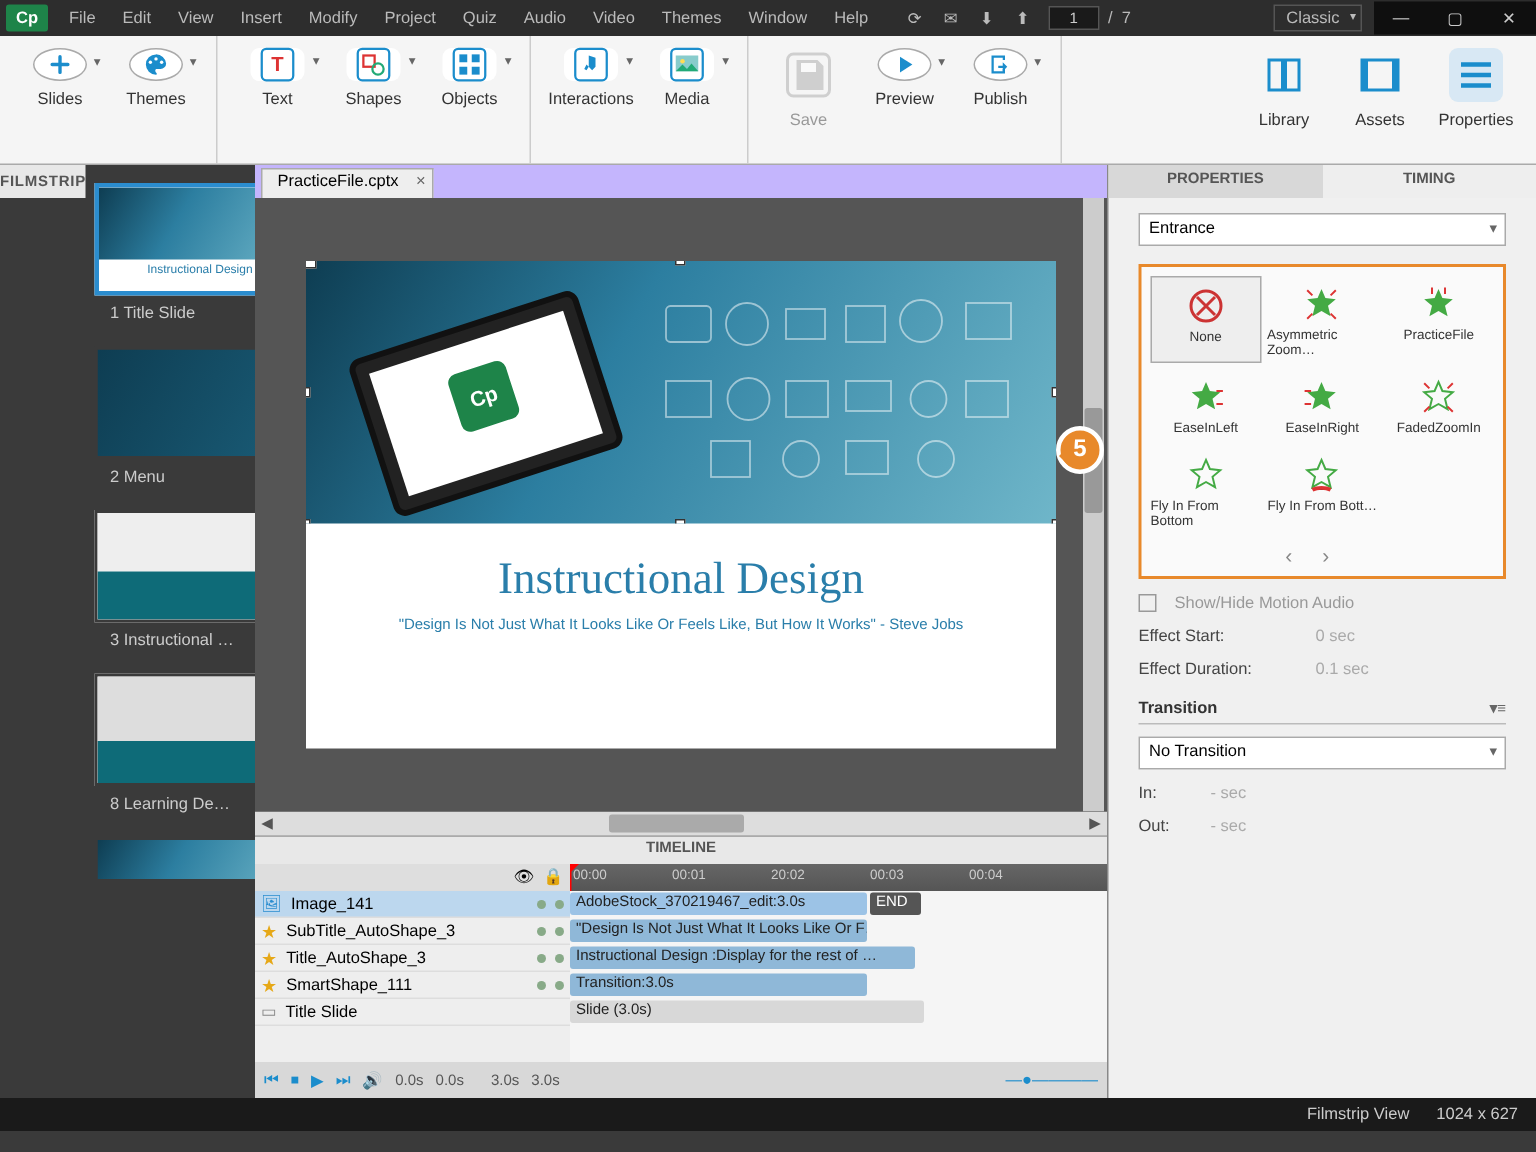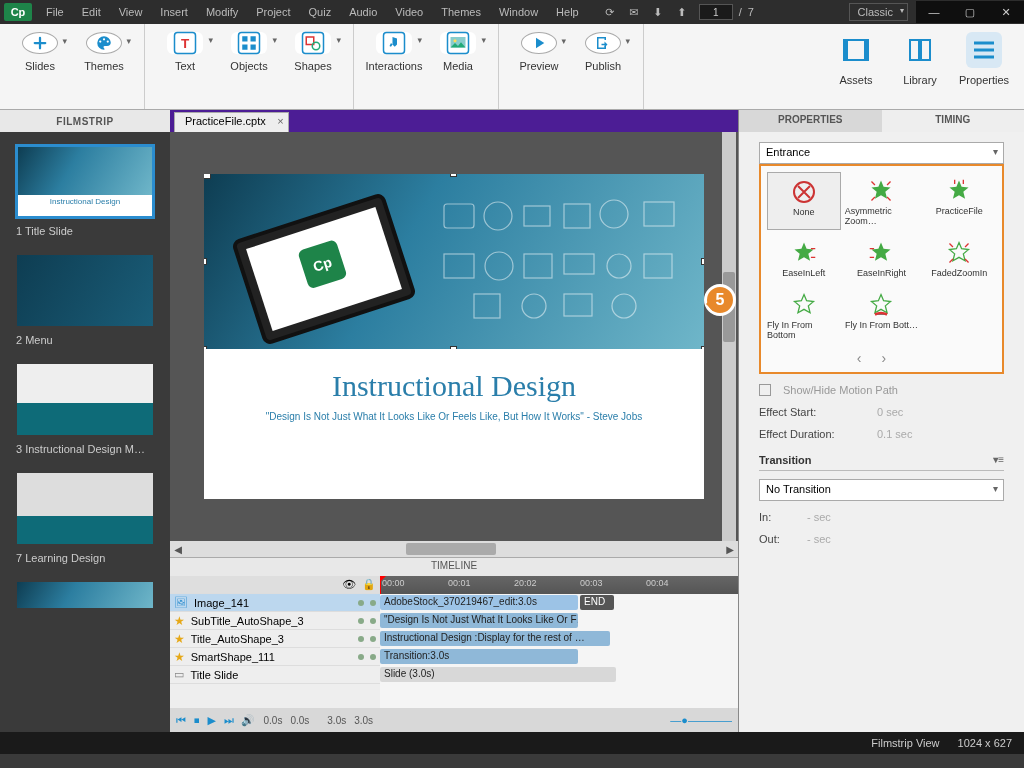--- a/index.html
+++ b/index.html
@@ -26,30 +26,30 @@
 .rbtn-ico { width: 36px; height: 36px; border: 2px solid #1b8dcc; border-radius: 50%; display: flex; align-items: center; justify-content: center; position: relative; }
 .rbtn-ico.dd::after { content: "▾"; position: absolute; right: -10px; bottom: 2px; font-size: 9px; color: #666; }
 .rbtn-ico svg { width: 18px; height: 18px; }
 .rbtn-lbl { font-size: 11px; color: #333; margin-top: 6px; }
 .rbtn-lbl.disabled { color: #999; }
 .rbtn-ico.sq { border-radius: 6px; border: none; }
 .rbtn-ico.sq svg { width: 32px; height: 32px; }
 
 
 .main { display: flex; height: 622px; }
-.filmstrip { width: 170px; background: #3a3a3a; display: flex; flex-direction: column; }
+.filmstrip { width: 170px; background: #3a3a3a; display: flex; flex-direction: row; }
 .fs-header { height: 22px; background: #e8e8e8; font-size: 10px; font-weight: bold; color: #555; display: flex; align-items: center; justify-content: center; letter-spacing: 0.5px; }
 .fs-body { flex: 1; overflow: hidden; padding: 6px; }
 .fs-thumb { width: 140px; height: 75px; background: #fff; margin: 6px auto 2px auto; border: 2px solid #3a3a3a; position: relative; overflow: hidden; }
 .fs-thumb.selected { border: 3px solid #2b8dcf; }
 .fs-label { font-size: 11px; color: #ccc; padding: 4px 8px 10px 10px; white-space: nowrap; overflow: hidden; text-overflow: ellipsis; }
 
 
 .center { flex: 1; display: flex; flex-direction: column; background: #555; }
-.tabbar { height: 22px; background: #4c1d95; display: flex; align-items: flex-end; }
+.tabbar { height: 22px; background: #c4b5fd; display: flex; align-items: flex-end; }
 .tab { height: 20px; background: #eee; border: 1px solid #aaa; border-bottom: none; padding: 2px 22px 0 10px; font-size: 11px; position: relative; margin-left: 4px; }
 .tab .close { position: absolute; right: 4px; top: 2px; font-size: 11px; color: #666; }
 .canvas-wrap { flex: 1; background: #555; display: flex; align-items: center; justify-content: center; position: relative; overflow: hidden; }
 .slide { width: 500px; height: 325px; background: #fff; position: relative; }
 .hero { width: 100%; height: 175px; background: linear-gradient(120deg, #0e3d52, #2c7ea0 40%, #6fb6c9); position: relative; overflow: hidden; }
 .hero::after { content: ""; position: absolute; inset: -2px; border: 1px solid #4aa; pointer-events: none; }
 .sel-handles::before, .sel-handles::after, .sel-h1, .sel-h2, .sel-h3, .sel-h4, .sel-h5, .sel-h6 { content: ""; position: absolute; width: 7px; height: 7px; background: #fff; border: 1px solid #333; }
 .sel-handles::before { left: -4px; top: -4px; } .sel-handles::after { right: -4px; top: -4px; }
 .sel-h1 { left: -4px; bottom: -4px; } .sel-h2 { right: -4px; bottom: -4px; }
 .sel-h3 { left: 50%; top: -4px; margin-left: -4px; } .sel-h4 { left: 50%; bottom: -4px; margin-left: -4px; }
@@ -57,21 +57,21 @@
 .step-badge { position: absolute; right: -32px; top: 110px; width: 32px; height: 32px; background: #e8892b; border-radius: 50%; color: #fff; font-weight: bold; font-size: 16px; display: flex; align-items: center; justify-content: center; border: 3px solid #fff; }
 .step-badge::before { content: ""; position: absolute; left: -8px; top: 10px; border: 7px solid transparent; border-right-color: #e8892b; }
 .slide-title { color: #2a7eaa; font-size: 30px; text-align: center; margin-top: 20px; font-family: Georgia, serif; }
 .slide-sub { color: #2a7eaa; font-size: 10px; text-align: center; margin-top: 8px; }
 .hscroll { height: 16px; background: #ddd; display: flex; align-items: center; }
 .hscroll .thumb { width: 90px; height: 12px; background: #aaa; margin-left: 220px; border-radius: 2px; }
 .hscroll .arr { width: 16px; text-align: center; font-size: 10px; color: #555; }
 
 
 .timeline { height: 175px; background: #e8e8e8; border-top: 1px solid #aaa; display: flex; flex-direction: column; }
-.tl-head { height: 18px; text-align: center; font-size: 10px; font-weight: normal; color: #555; padding-top: 2px; }
+.tl-head { height: 18px; text-align: center; font-size: 10px; font-weight: bold; color: #555; padding-top: 2px; }
 .tl-body { flex: 1; display: flex; }
 .tl-left { width: 210px; background: #eee; }
 .tl-right { flex: 1; position: relative; overflow: hidden; background: #f5f5f5; }
 .tl-row { height: 18px; display: flex; align-items: center; font-size: 11px; border-bottom: 1px solid #ddd; padding: 0 4px; gap: 6px; }
 .tl-row.header { background: #dedede; }
 .tl-row .star { color: #e6a817; font-size: 12px; }
 .tl-row .pic { color: #2b8dcf; font-size: 11px; }
 .tl-row .rect { color: #888; font-size: 11px; }
 .tl-row .dot { width: 6px; height: 6px; border-radius: 50%; background: #8a8; }
 .tl-row.sel { background: #bcd7ee; }
@@ -84,21 +84,21 @@
 .tl-controls .t { color: #555; font-size: 10px; }
 
 
 .props { width: 286px; background: #f0f0f0; border-left: 1px solid #888; display: flex; flex-direction: column; }
 .props-tabs { height: 22px; display: flex; }
 .props-tabs div { flex: 1; text-align: center; font-size: 10px; font-weight: bold; color: #555; padding-top: 4px; background: #d8d8d8; }
 .props-tabs div.active { background: #eee; }
 .props-body { flex: 1; padding: 10px 20px; overflow: hidden; }
 .dd { height: 22px; background: #fff; border: 1px solid #aaa; font-size: 11px; padding: 3px 6px; position: relative; }
 .dd::after { content: "▾"; position: absolute; right: 5px; top: 3px; color: #666; font-size: 10px; }
-.effects-box { border: 2px solid #e8892b; padding: 6px; background: #fafafa; }
+.effects-box { border: 2px solid #e8892b; margin-top: 12px; padding: 6px; background: #fafafa; }
 .eff-grid { display: grid; grid-template-columns: repeat(3, 1fr); gap: 4px; }
 .eff { display: flex; flex-direction: column; align-items: center; padding: 4px 0; font-size: 9px; color: #333; }
 .eff.sel { background: #eee; border: 1px solid #aaa; }
 .eff-ico { width: 30px; height: 30px; display: flex; align-items: center; justify-content: center; }
 .navarr { text-align: center; margin-top: 6px; color: #888; font-size: 14px; letter-spacing: 20px; }
 .prop-row { display: flex; font-size: 11px; color: #444; margin-top: 10px; gap: 8px; }
 .prop-row .lbl { width: 110px; }
 .prop-row .val { color: #aaa; }
 .section-head { font-size: 11px; font-weight: bold; color: #333; border-bottom: 1px solid #bbb; padding: 4px 0; margin-top: 10px; display: flex; justify-content: space-between; }
 
@@ -183,38 +183,38 @@
             <rect x="2" y="2" width="28" height="28" rx="4" fill="none" stroke="#1b8dcc" stroke-width="2"></rect>
             <text x="16" y="22" text-anchor="middle" font-size="18" fill="#d33" font-weight="bold">T</text>
           </svg>
         </div>
       <div class="rbtn-lbl">Text</div>
     </div>
     <div class="rbtn">
       <div class="rbtn-ico sq dd">
           <svg viewBox="0 0 32 32">
             <rect x="2" y="2" width="28" height="28" rx="4" fill="none" stroke="#1b8dcc" stroke-width="2"></rect>
+            <rect x="7" y="8" width="10" height="10" fill="none" stroke="#d33" stroke-width="2"></rect>
+            <circle cx="20" cy="20" r="5" fill="none" stroke="#2a7" stroke-width="2"></circle>
+          </svg>
+        </div>
+      <div class="rbtn-lbl">Shapes</div>
+    </div>
+    <div class="rbtn">
+      <div class="rbtn-ico sq dd">
+          <svg viewBox="0 0 32 32">
+            <rect x="2" y="2" width="28" height="28" rx="4" fill="none" stroke="#1b8dcc" stroke-width="2"></rect>
             <rect x="7" y="7" width="7" height="7" fill="#1b8dcc"></rect>
             <rect x="18" y="7" width="7" height="7" fill="#1b8dcc"></rect>
             <rect x="7" y="18" width="7" height="7" fill="#1b8dcc"></rect>
             <rect x="18" y="18" width="7" height="7" fill="#1b8dcc"></rect>
           </svg>
         </div>
       <div class="rbtn-lbl">Objects</div>
     </div>
-    <div class="rbtn">
-      <div class="rbtn-ico sq dd">
-          <svg viewBox="0 0 32 32">
-            <rect x="2" y="2" width="28" height="28" rx="4" fill="none" stroke="#1b8dcc" stroke-width="2"></rect>
-            <rect x="7" y="8" width="10" height="10" fill="none" stroke="#d33" stroke-width="2"></rect>
-            <circle cx="20" cy="20" r="5" fill="none" stroke="#2a7" stroke-width="2"></circle>
-          </svg>
-        </div>
-      <div class="rbtn-lbl">Shapes</div>
-    </div>
   </div>
   <div class="rgroup">
     <div class="rbtn">
       <div class="rbtn-ico sq dd">
           <svg viewBox="0 0 32 32">
             <rect x="2" y="2" width="28" height="28" rx="4" fill="none" stroke="#1b8dcc" stroke-width="2"></rect>
             <path fill="#1b8dcc" d="M14 8v10l-2-2-2 4 2 1 2-3 3 3 3-3V10z"></path>
           </svg>
         </div>
       <div class="rbtn-lbl">Interactions</div>
@@ -226,20 +226,30 @@
             <rect x="6" y="8" width="20" height="14" fill="#8cc"></rect>
             <circle cx="12" cy="13" r="2" fill="#fd5"></circle>
             <path fill="#2a7" d="M6 22l6-6 4 4 4-5 6 7z"></path>
           </svg>
         </div>
       <div class="rbtn-lbl">Media</div>
     </div>
   </div>
   <div class="rgroup">
     <div class="rbtn">
+      <div class="rbtn-ico sq" style="opacity:.4">
+          <svg viewBox="0 0 32 32">
+            <rect x="2" y="2" width="28" height="28" rx="4" fill="none" stroke="#999" stroke-width="2"></rect>
+            <path fill="#999" d="M8 6h14l4 4v16H8z"></path>
+            <rect x="11" y="8" width="10" height="6" fill="#fff"></rect>
+          </svg>
+        </div>
+      <div class="rbtn-lbl disabled">Save</div>
+    </div>
+    <div class="rbtn">
       <div class="rbtn-ico dd">
           <svg viewBox="0 0 24 24">
             <path fill="#1b8dcc" d="M8 5v14l11-7z"></path>
           </svg>
         </div>
       <div class="rbtn-lbl">Preview</div>
     </div>
     <div class="rbtn">
       <div class="rbtn-ico dd">
           <svg viewBox="0 0 24 24">
@@ -247,34 +257,34 @@
             <path fill="#1b8dcc" d="M14 10l4 4-4 4v-3h-4v-2h4z"></path>
           </svg>
         </div>
       <div class="rbtn-lbl">Publish</div>
     </div>
   </div>
   <div class="rgroup" style="margin-left:auto;border-right:none">
     <div class="rbtn">
       <div class="rbtn-ico sq">
           <svg viewBox="0 0 32 32">
+            <path fill="none" stroke="#1b8dcc" stroke-width="2" d="M6 6h9v20H6zM17 6h9v20h-9z"></path>
+          </svg>
+        </div>
+      <div class="rbtn-lbl">Library</div>
+    </div>
+    <div class="rbtn">
+      <div class="rbtn-ico sq">
+          <svg viewBox="0 0 32 32">
             <rect x="4" y="6" width="24" height="20" fill="none" stroke="#1b8dcc" stroke-width="2"></rect>
             <rect x="4" y="6" width="4" height="20" fill="#1b8dcc"></rect>
             <rect x="24" y="6" width="4" height="20" fill="#1b8dcc"></rect>
           </svg>
         </div>
       <div class="rbtn-lbl">Assets</div>
-    </div>
-    <div class="rbtn">
-      <div class="rbtn-ico sq">
-          <svg viewBox="0 0 32 32">
-            <path fill="none" stroke="#1b8dcc" stroke-width="2" d="M6 6h9v20H6zM17 6h9v20h-9z"></path>
-          </svg>
-        </div>
-      <div class="rbtn-lbl">Library</div>
     </div>
     <div class="rbtn">
       <div class="rbtn-ico sq" style="background:#d8e8f4">
           <svg viewBox="0 0 32 32">
             <path stroke="#1b8dcc" stroke-width="3" d="M6 9h20M6 16h20M6 23h20"></path>
           </svg>
         </div>
       <div class="rbtn-lbl">Properties</div>
     </div>
   </div>
@@ -296,21 +306,21 @@
       <div class="fs-label">2 Menu</div>
       <div class="fs-thumb">
           <div class="mini-models"></div>
           <div class="mini-band"></div>
         </div>
       <div class="fs-label">3 Instructional Design M…</div>
       <div class="fs-thumb">
           <div class="mini-learn"></div>
           <div class="mini-learn-b"></div>
         </div>
-      <div class="fs-label">7 Learning Design</div>
+      <div class="fs-label">8 Learning Design</div>
       <div class="fs-thumb" style="height:30px">
           <div class="mini-hero" style="height:100%"></div>
         </div>
     </div>
   </div>
 
   <div class="center">
     <div class="tabbar">
       <div class="tab">
         <span>PracticeFile.cptx</span>
@@ -518,21 +528,21 @@
                   <path stroke="#d33" stroke-width="3" d="M8 26c4-2 10-2 14 0"></path>
                 </svg>
               </div>
               <span>Fly In  From Bott…</span>
             </div>
         </div>
         <div class="navarr"><span>‹</span><span>›</span></div>
       </div>
       <div class="prop-row">
           <span class="chk"></span>
-          <span style="color:#999">Show/Hide Motion Path</span>
+          <span style="color:#999">Show/Hide Motion Audio</span>
         </div>
       <div class="prop-row">
           <span class="lbl">Effect Start:</span>
           <span class="val">0 sec</span>
         </div>
       <div class="prop-row">
           <span class="lbl">Effect Duration:</span>
           <span class="val">0.1 sec</span>
         </div>
       <div class="section-head">

